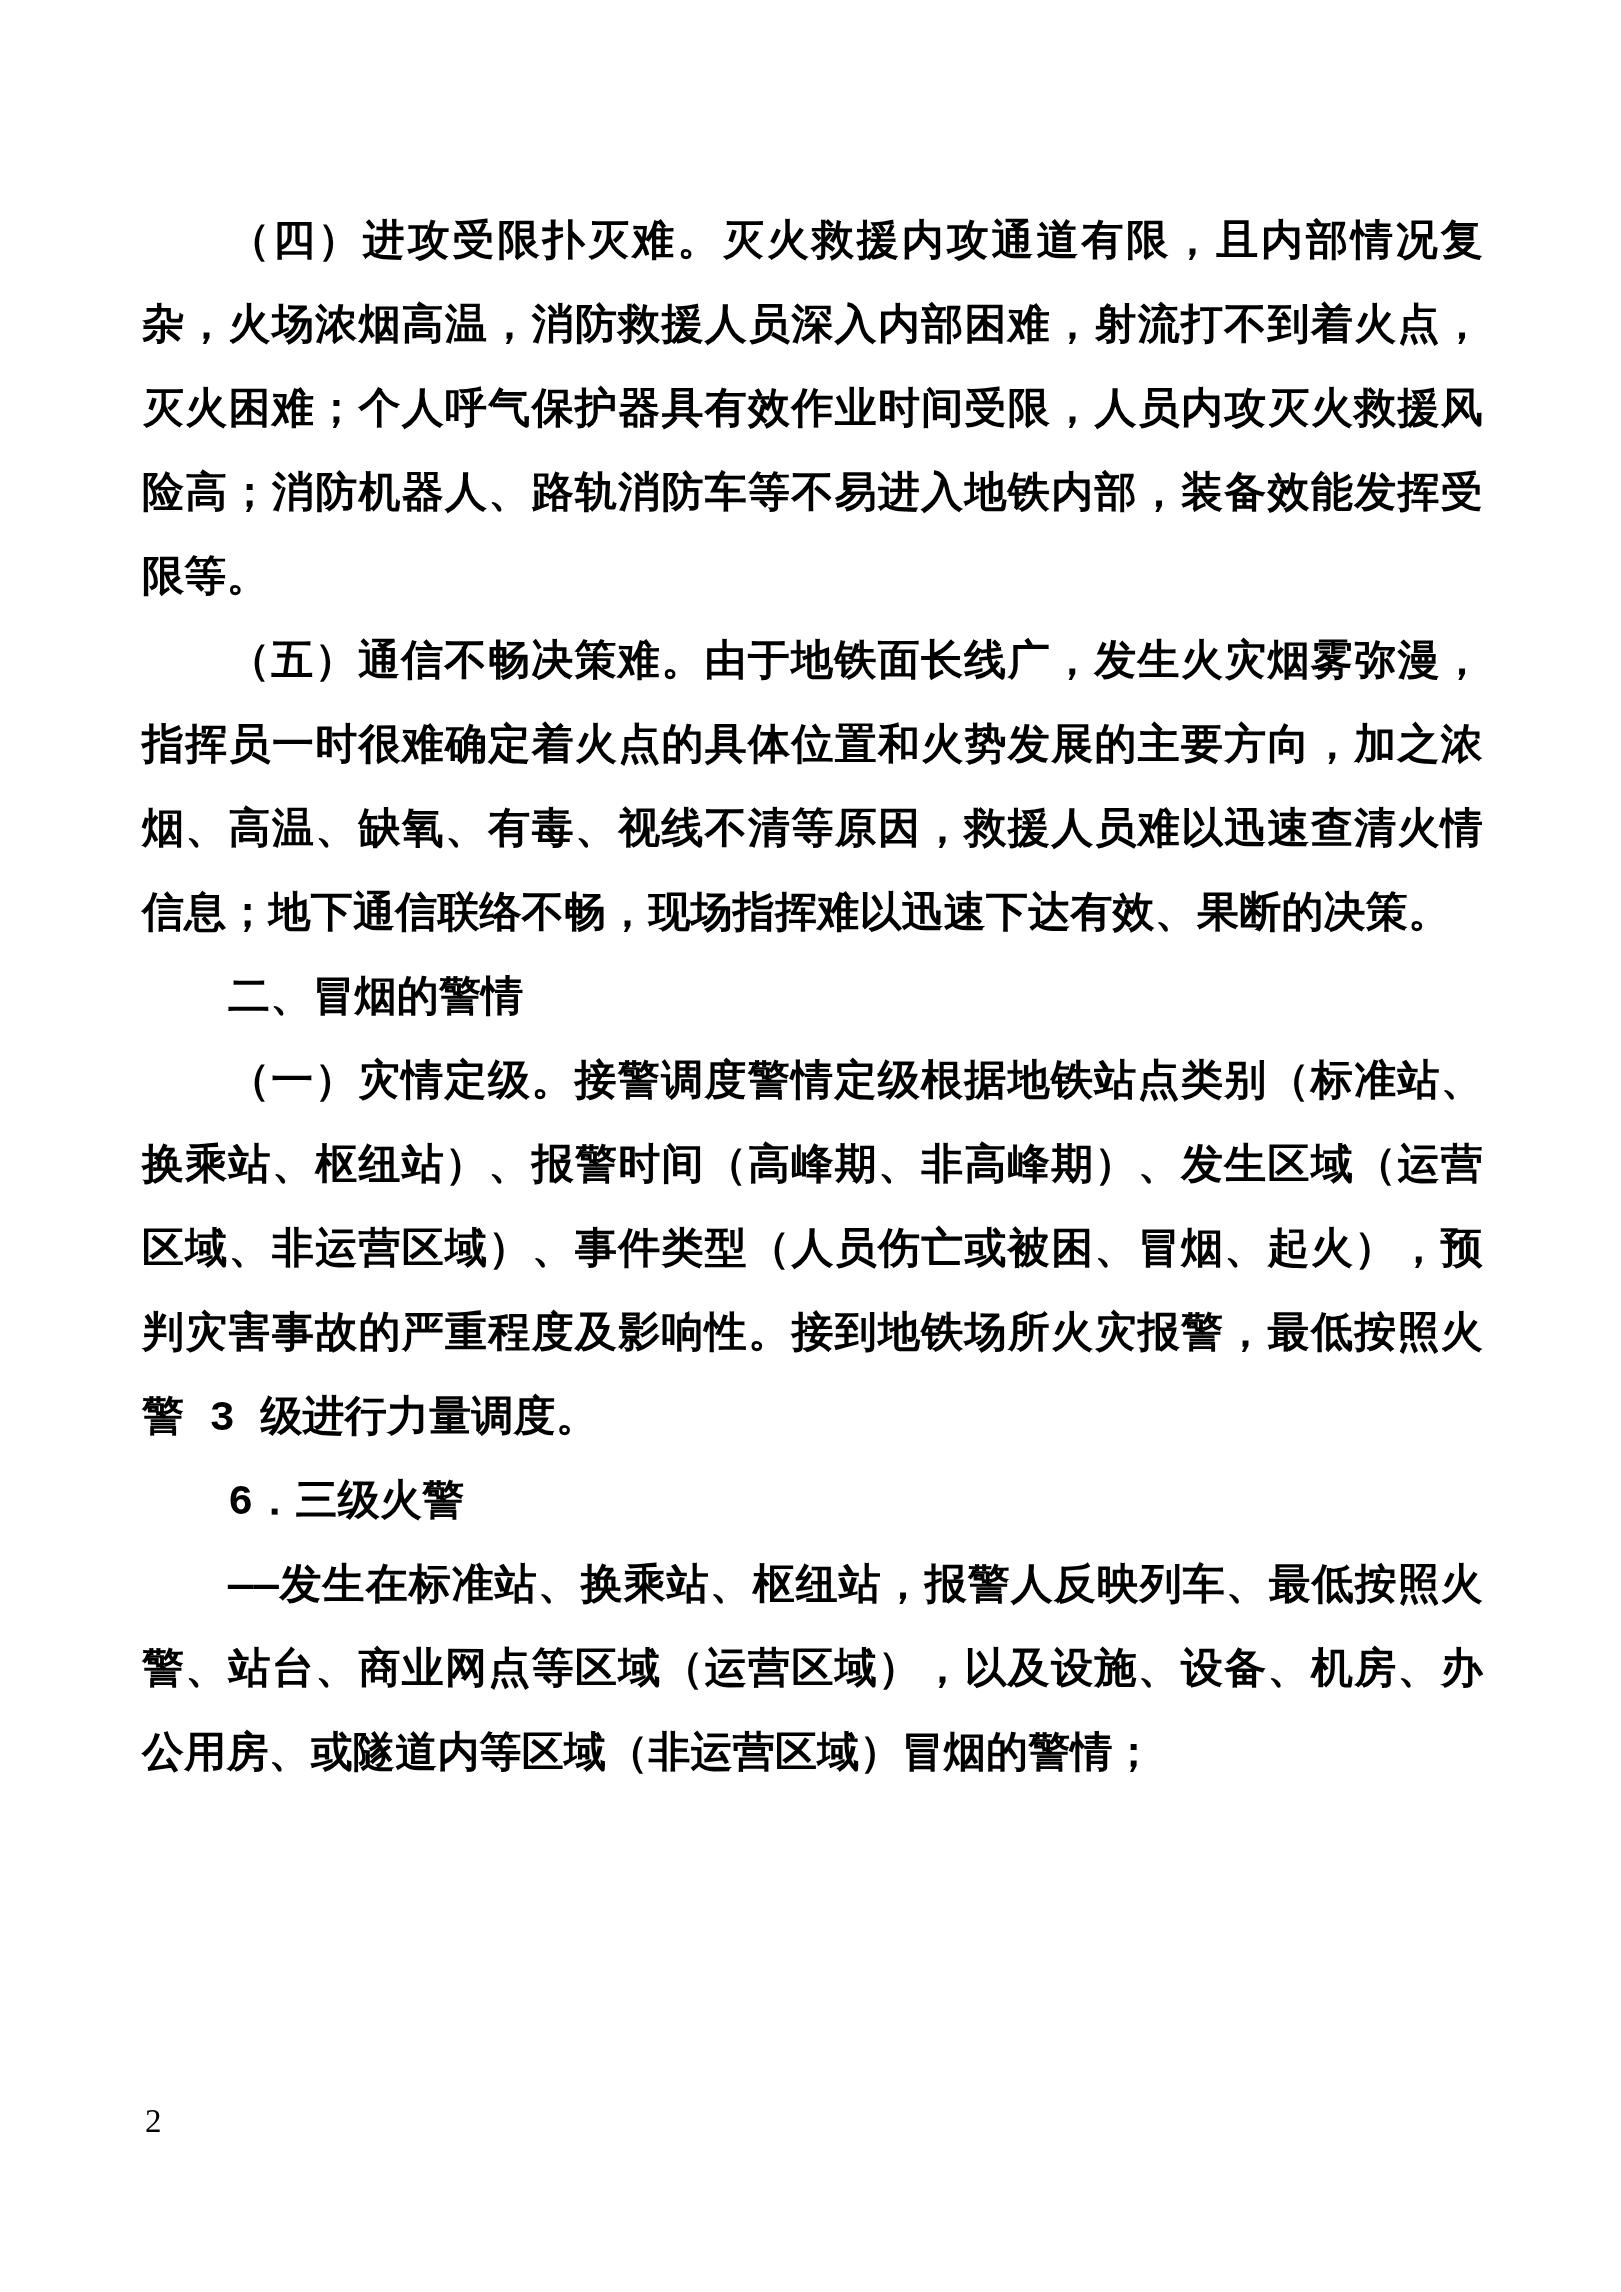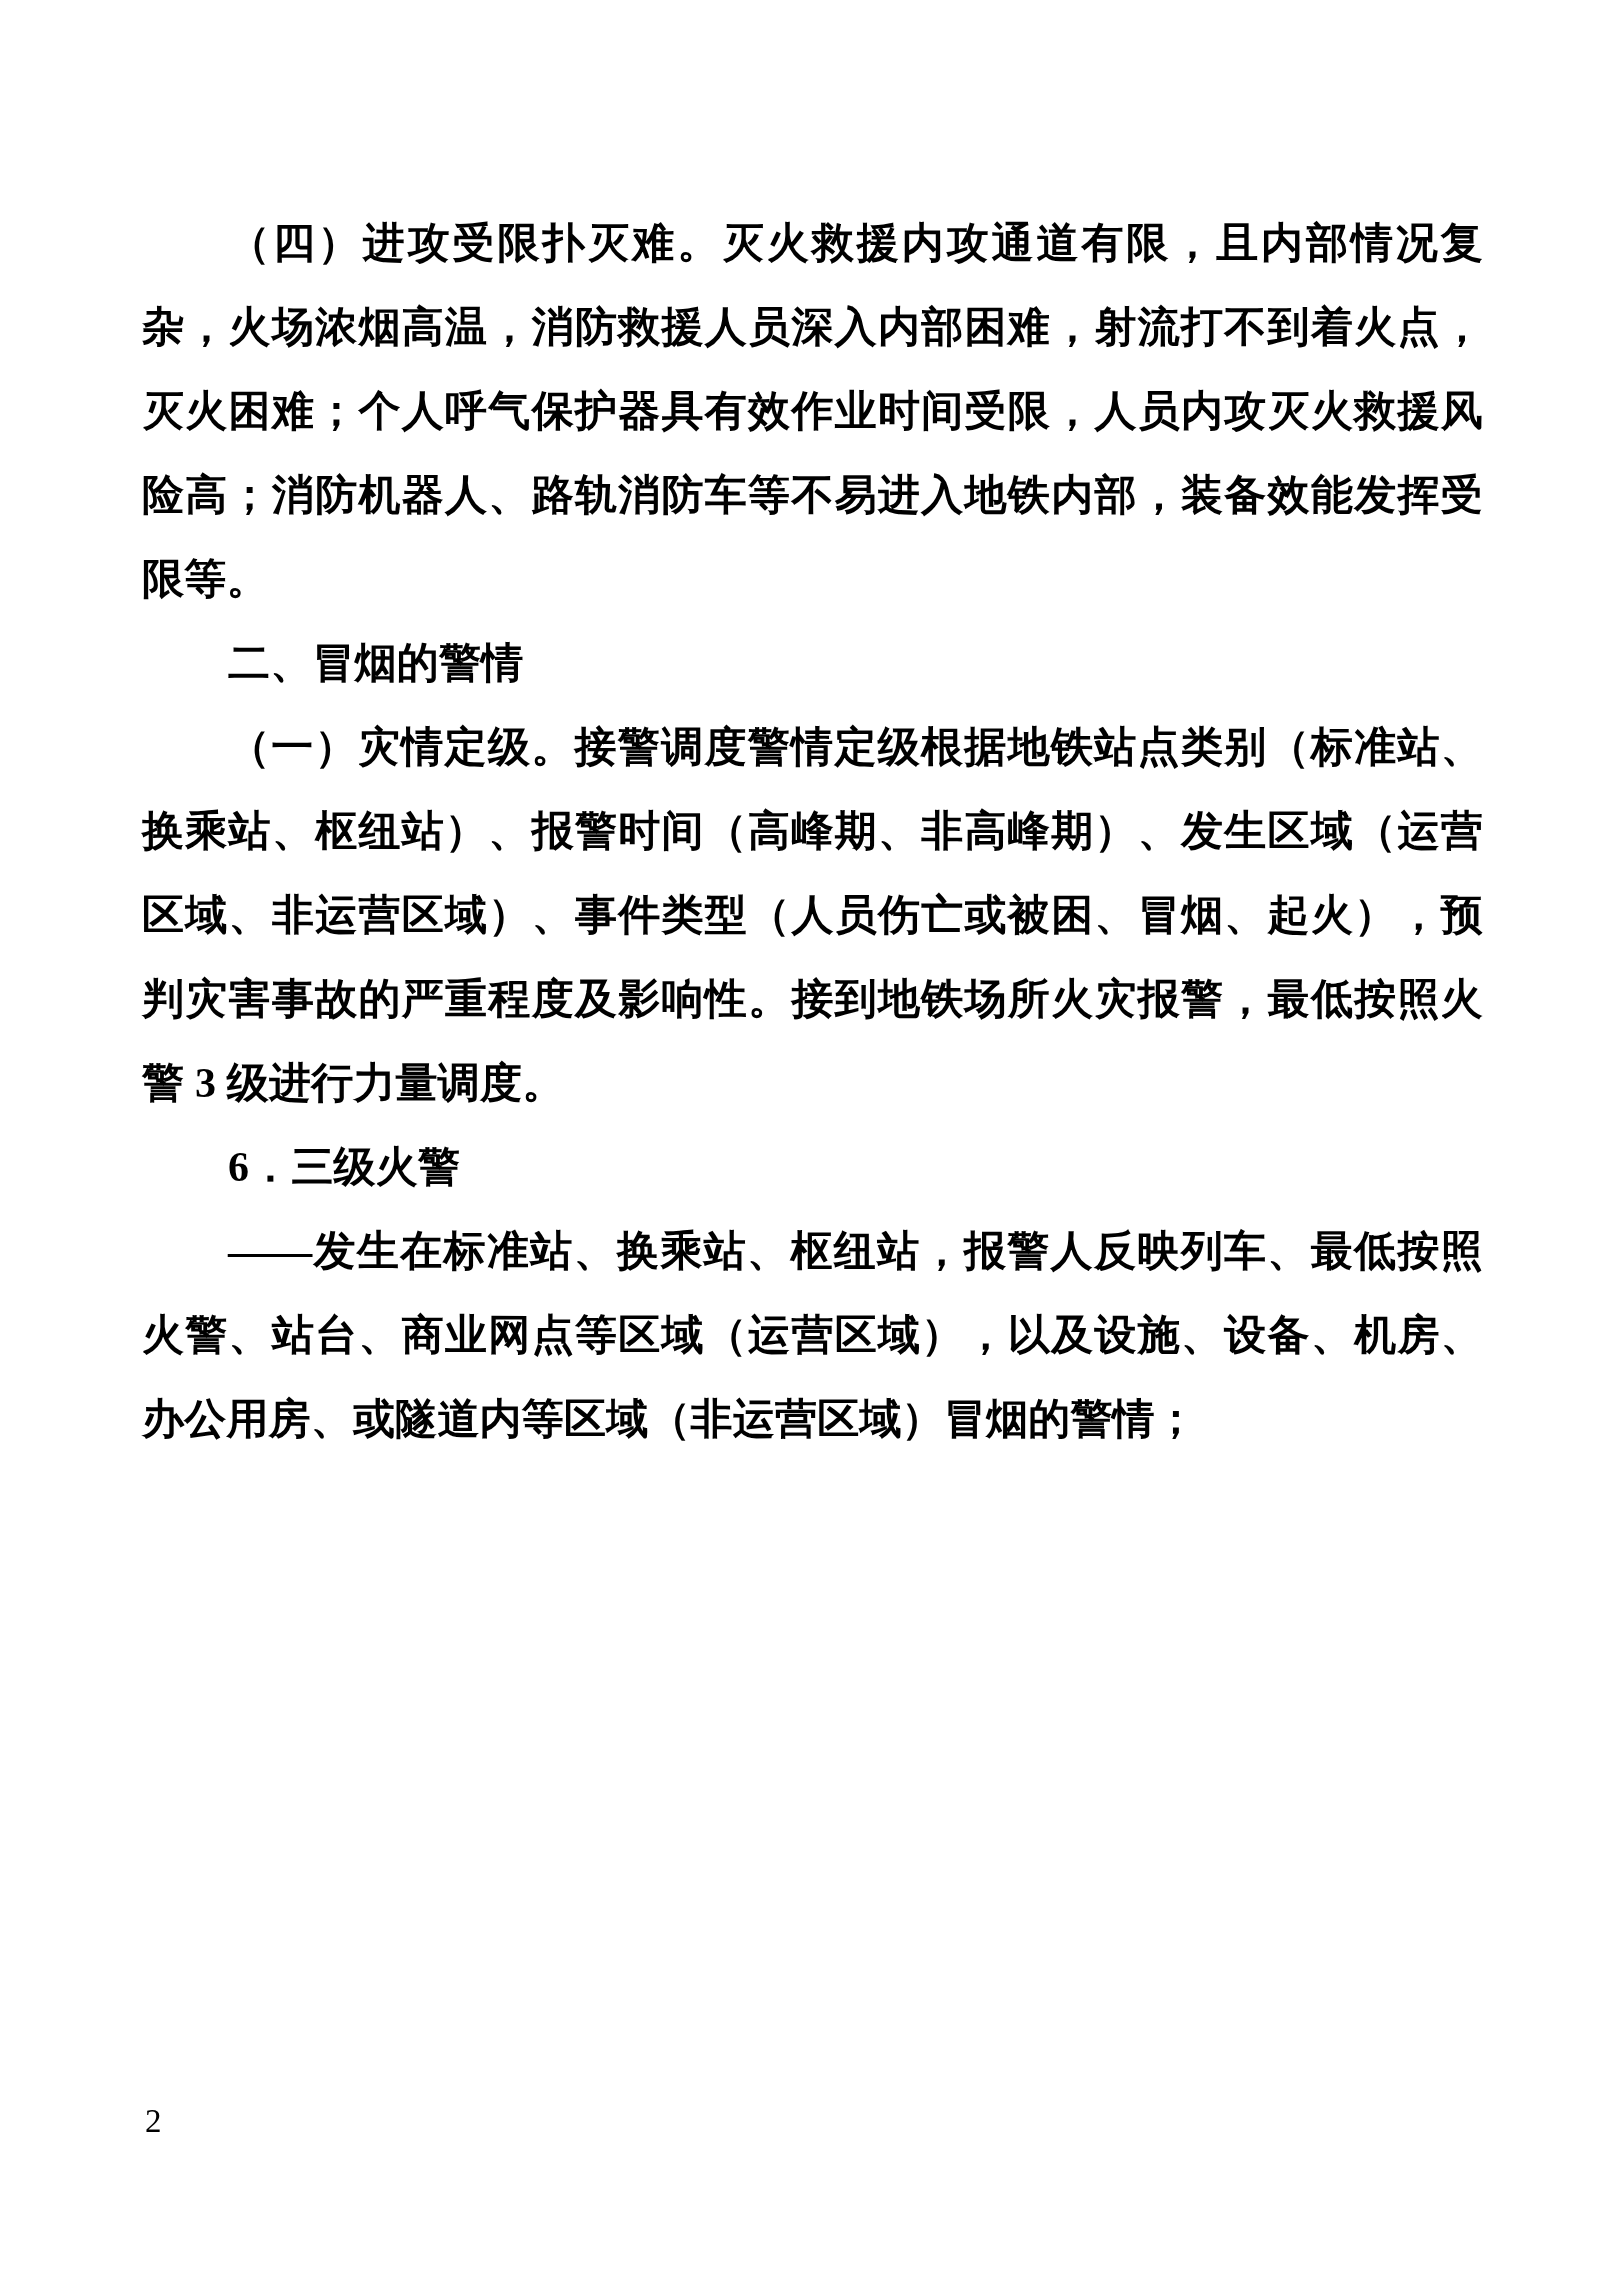--- a/index.html
+++ b/index.html
@@ -16,21 +16,21 @@
     overflow: hidden;
     box-sizing: border-box;
   }
   .content {
     position: absolute;
     left: 142px;
     top: 201px;
     width: 1341px;
   }
   .para {
-    font-family: Liberation Serif, serif;
+    font-family: Liberation Mono, monospace;
     font-weight: 700;
     font-size: 42px;
     line-height: 84px;
     color: #000000;
     text-align: justify;
     text-justify: inter-character;
     letter-spacing: 0.2px;
     margin: 0;
     -webkit-font-smoothing: none;
   }
@@ -52,20 +52,21 @@
 </style>
 </head>
 <body>
 
 <div class="page">
 
   <div class="content">
 
     <p class="para indent">（四）进攻受限扑灭难。灭火救援内攻通道有限，且内部情况复杂，火场浓烟高温，消防救援人员深入内部困难，射流打不到着火点，灭火困难；个人呼气保护器具有效作业时间受限，人员内攻灭火救援风险高；消防机器人、路轨消防车等不易进入地铁内部，装备效能发挥受限等。</p>
 
+    <p class="para indent">（五）通信不畅决策难。由于地铁面长线广，发生火灾烟雾弥漫，指挥员一时很难确定着火点的具体位置和火势发展的主要方向，加之浓烟、高温、缺氧、有毒、视线不清等原因，救援人员难以迅速查清火情信息；地下通信联络不畅，现场指挥难以迅速下达有效、果断的决策。</p>
 
     <p class="para heading">二、冒烟的警情</p>
 
     <p class="para indent">（一）灾情定级。接警调度警情定级根据地铁站点类别（标准站、换乘站、枢纽站）、报警时间（高峰期、非高峰期）、发生区域（运营区域、非运营区域）、事件类型（人员伤亡或被困、冒烟、起火），预判灾害事故的严重程度及影响性。接到地铁场所火灾报警，最低按照火警 3 级进行力量调度。</p>
 
     <p class="para heading">6．三级火警</p>
 
     <p class="para indent">——发生在标准站、换乘站、枢纽站，报警人反映列车、最低按照火警、站台、商业网点等区域（运营区域），以及设施、设备、机房、办公用房、或隧道内等区域（非运营区域）冒烟的警情；</p>
 
   </div>

